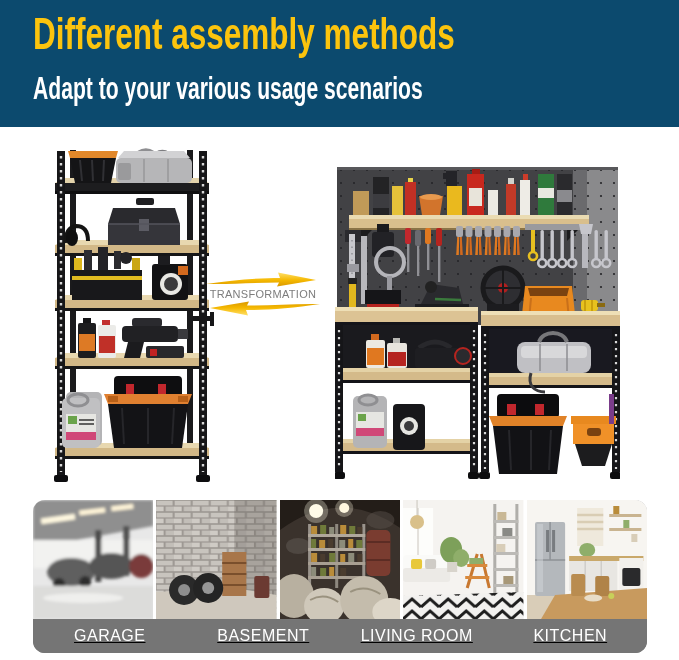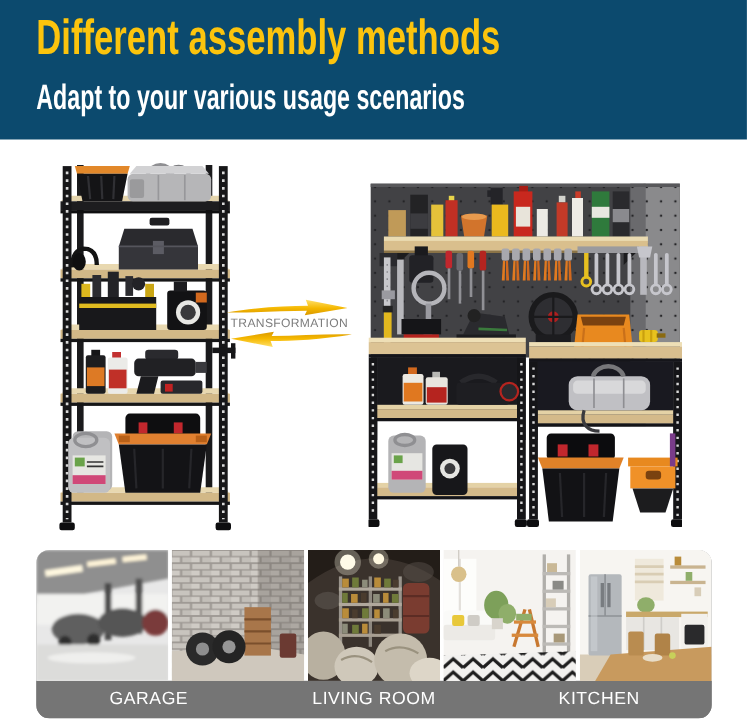--- a/index.html
+++ b/index.html
@@ -19,21 +19,21 @@
   .transform{position:absolute;left:202px;top:144px;width:122px;height:48px;text-align:center;}
   .transform svg{display:block;margin:0 auto;}
   .transform .txt{display:block;font-size:11px;line-height:14px;color:#7d7d7d;
                   letter-spacing:.3px;white-space:nowrap;}
   
   .scenarios{position:absolute;left:33px;top:500px;width:614px;height:153px;
              border-radius:12px;overflow:hidden;background:#757575;}
   .photo-row{display:flex;gap:3px;height:119px;background:#fff;}
   .photo{flex:1 1 0;overflow:hidden;margin:0;padding:0;}
   .photo svg{display:block;width:100%;height:100%;}
-  .label-row{display:flex;height:34px;align-items:center;background:#757575;}
+  .label-row{display:flex;height:34px;align-items:center;background:#757575;text-decoration:underline;}
   .label-cell{flex:1 1 0;text-align:center;color:#fff;font-size:16px;letter-spacing:.5px;}
 </style>
 </head>
 <body>
 
 <div class="canvas">
 
   <header class="banner">
     <div class="title">Different assembly methods</div>
     <div class="subtitle">Adapt to your various usage scenarios</div>
@@ -577,18 +577,19 @@
             <rect x="68" y="76" width="14" height="20" rx="2" fill="#b08348"></rect>
             <ellipse cx="66" cy="98" rx="9" ry="3.5" fill="#e8ddc8"></ellipse>
             <circle cx="84" cy="96" r="3" fill="#c8d05a"></circle>
           </g>
         </svg>
       </figure>
     </div>
 
     <div class="label-row">
       <div class="label-cell">GARAGE</div>
+      <div class="label-cell">BASEMENT</div>
       <div class="label-cell">LIVING ROOM</div>
       <div class="label-cell">KITCHEN</div>
     </div>
   </section>
 
 </div>
 
 </body></html>

